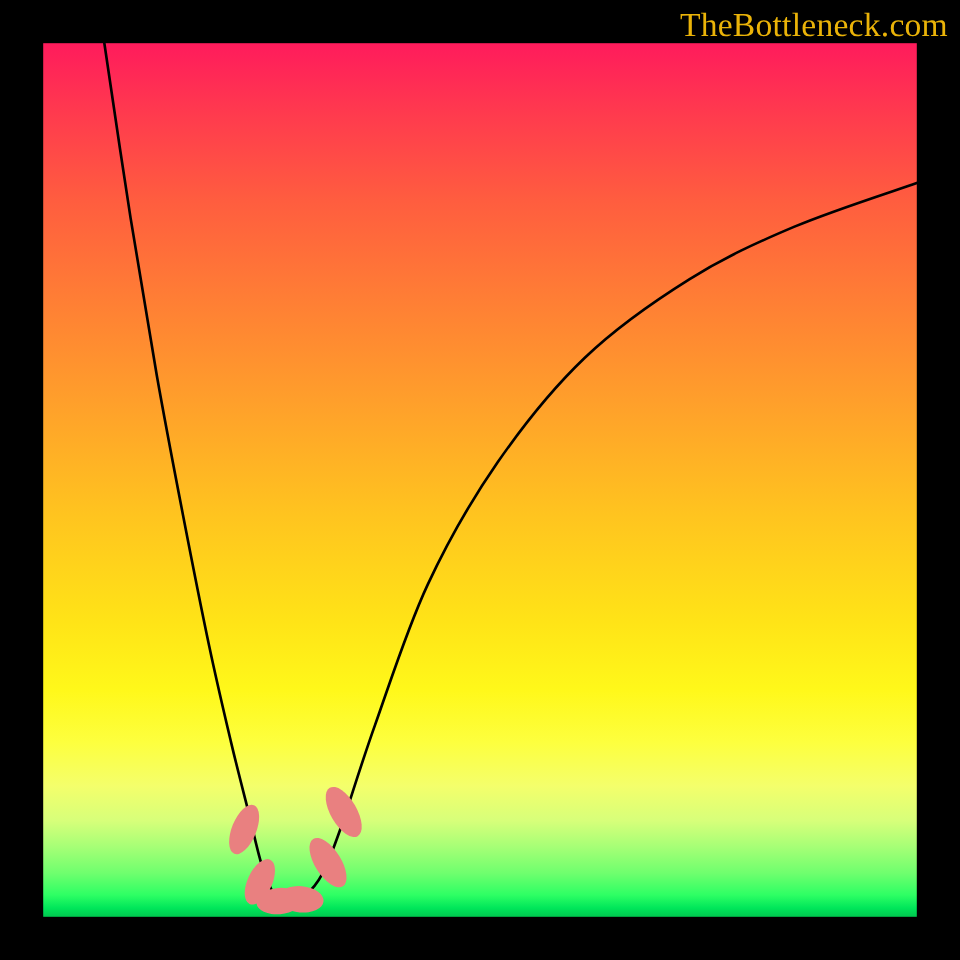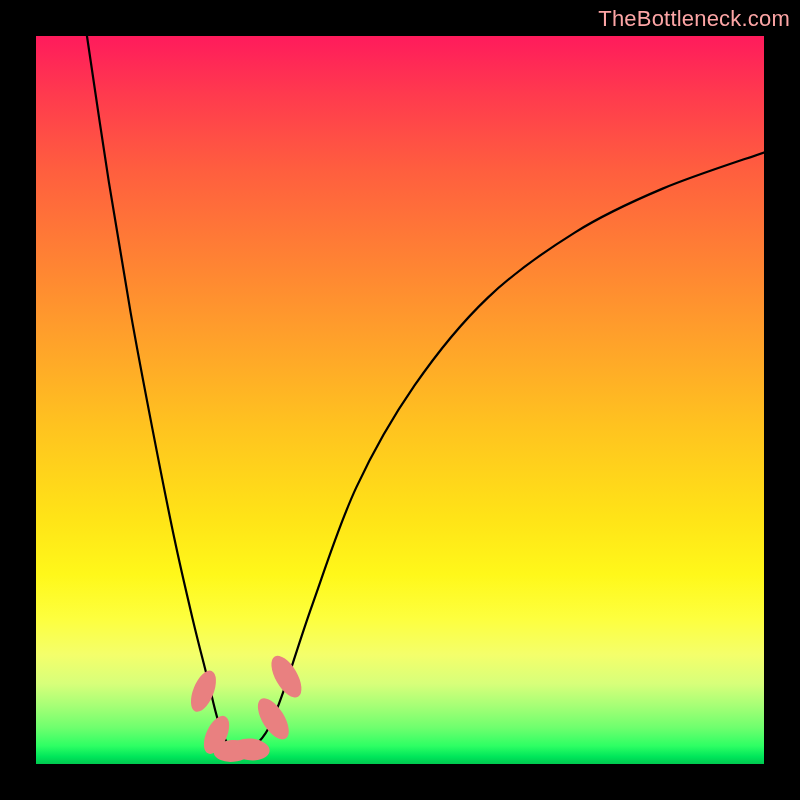--- a/index.html
+++ b/index.html
@@ -41,23 +41,23 @@
       #6fff6e 95%,
       #2eff64 97.5%,
       #00e65a 99%,
       #00c84f 100%
     );
   }
   .watermark {
     position: absolute;
     top: 6px;
     right: 10px;
-    font-family: Liberation Sans, sans-serif;
-    font-size: 22px;
-    color: #fca5a5;
+    font-family: Liberation Serif, serif;
+    font-size: 28px;
+    color: #eab308;
     letter-spacing: 0.2px;
   }
   svg.overlay {
     position: absolute;
     left: 0;
     top: 0;
     width: 728px;
     height: 728px;
     overflow: visible;
   }

